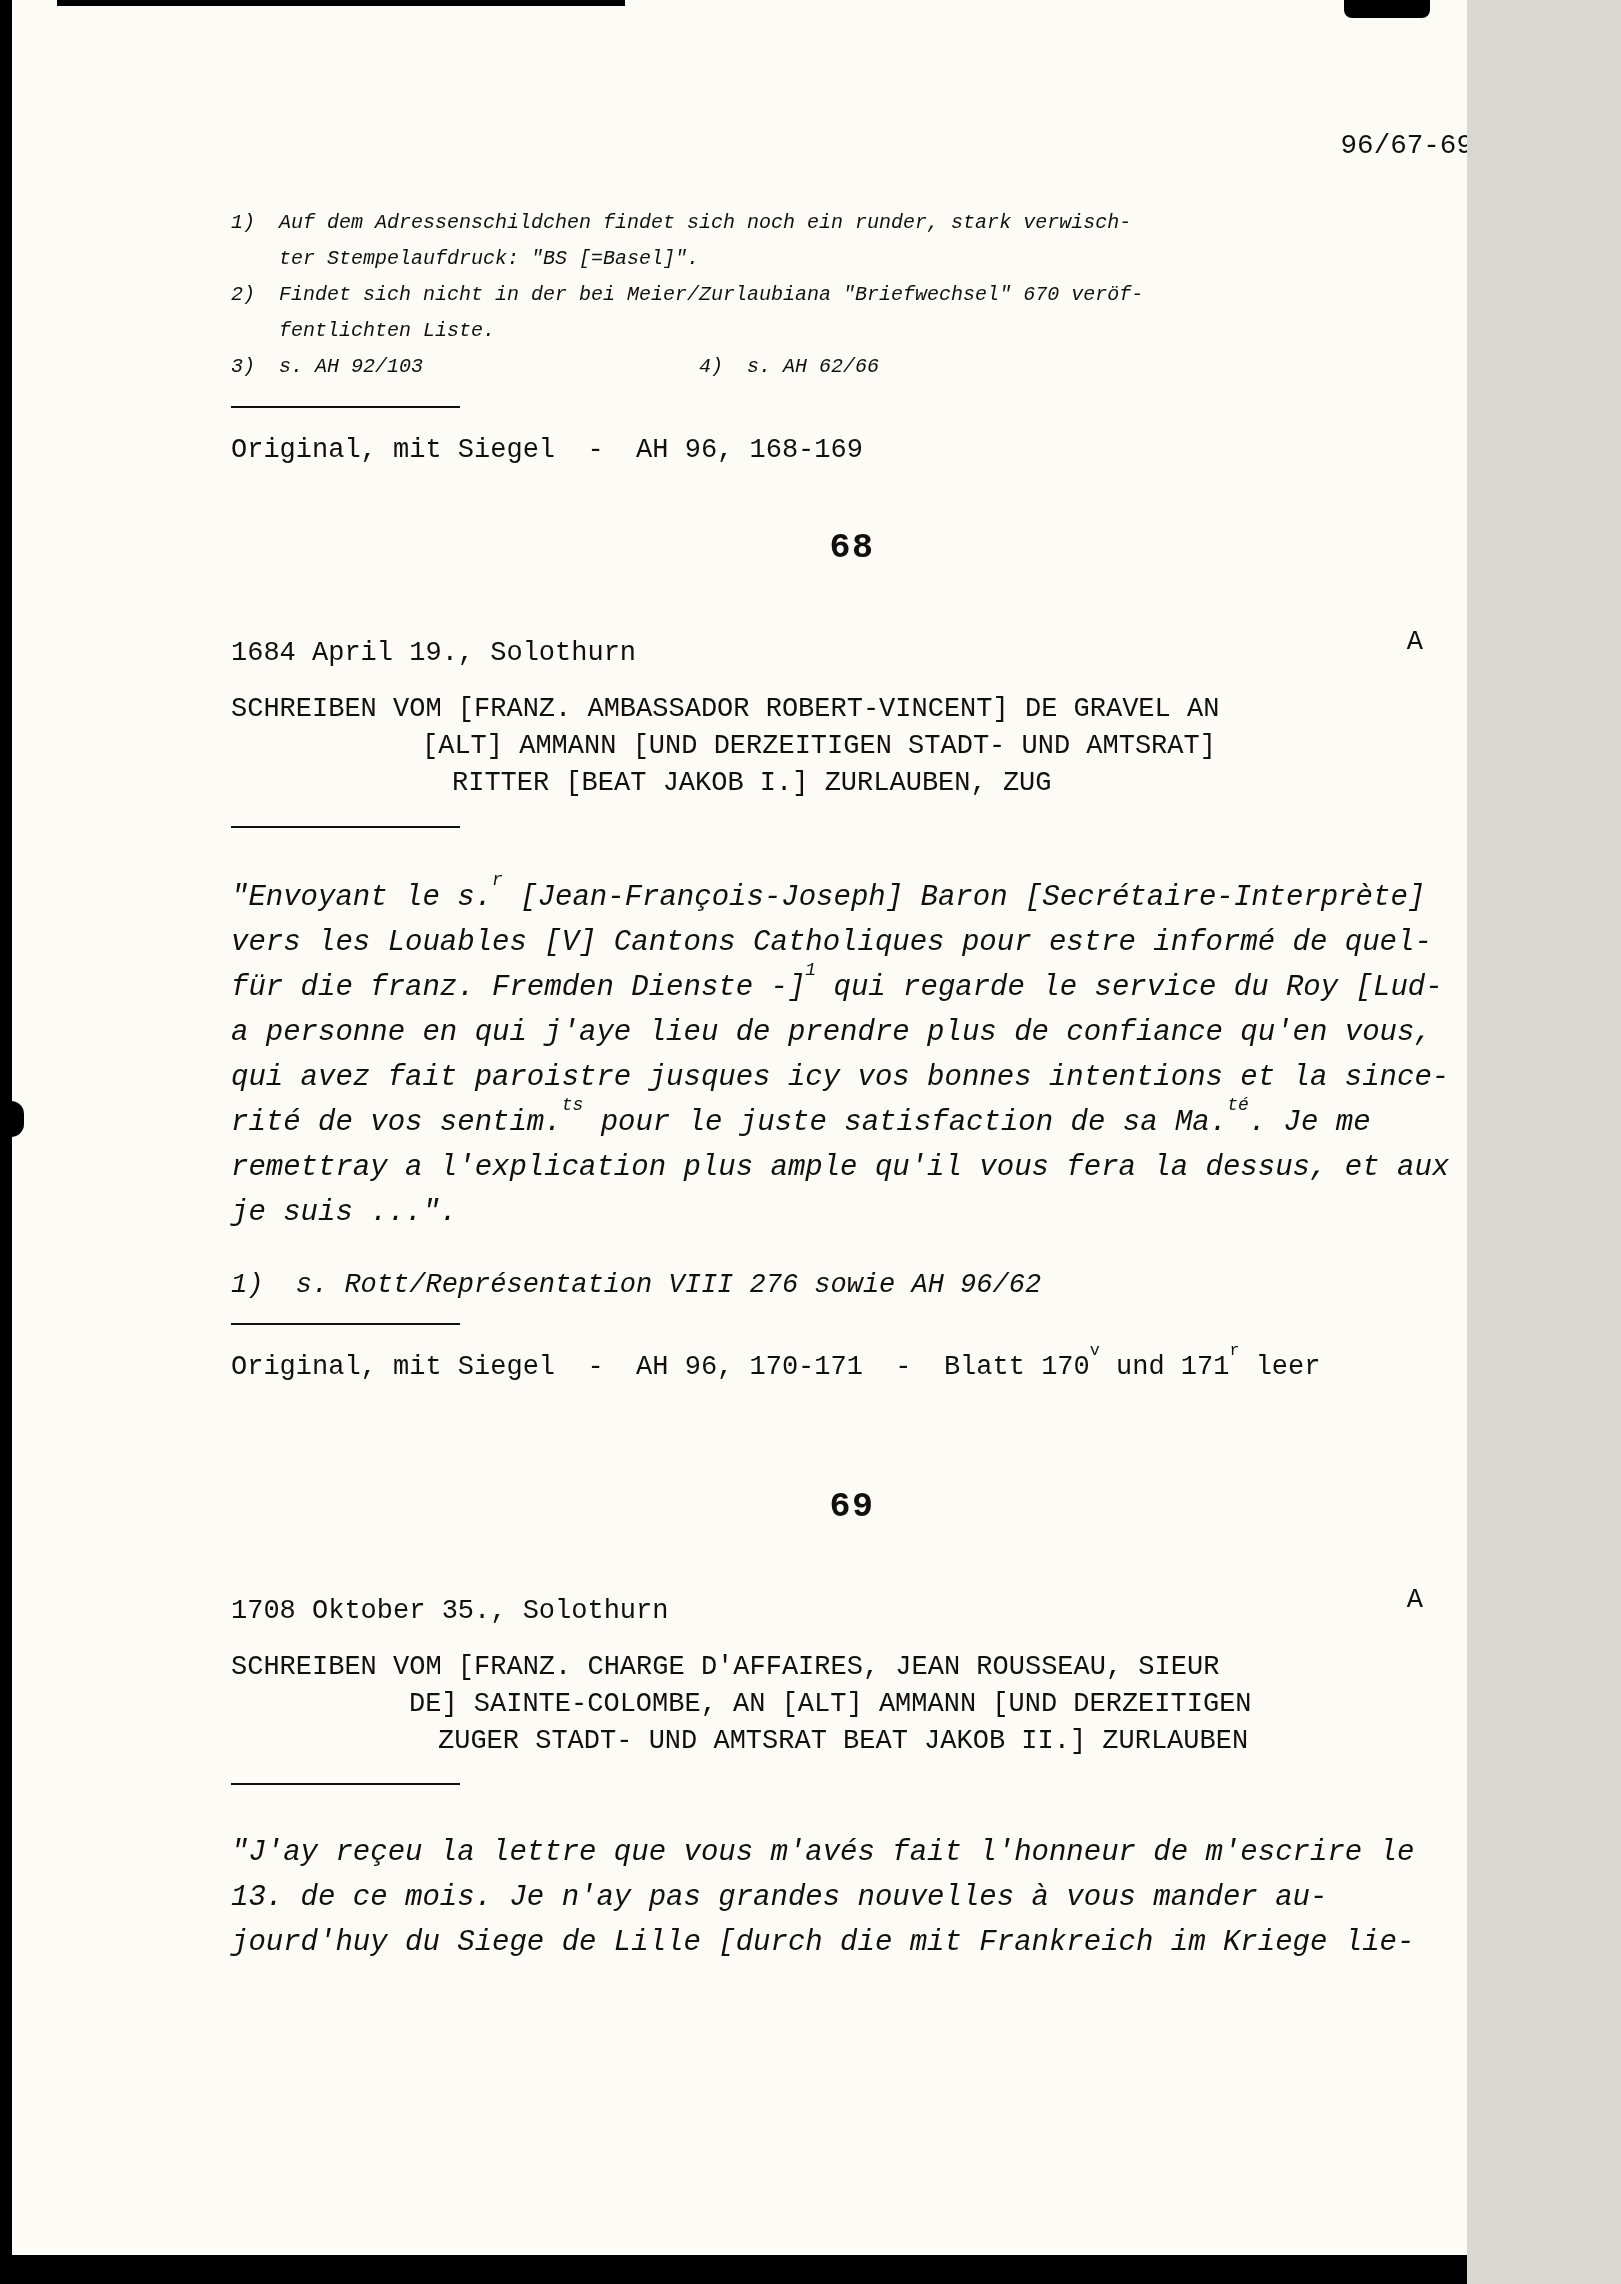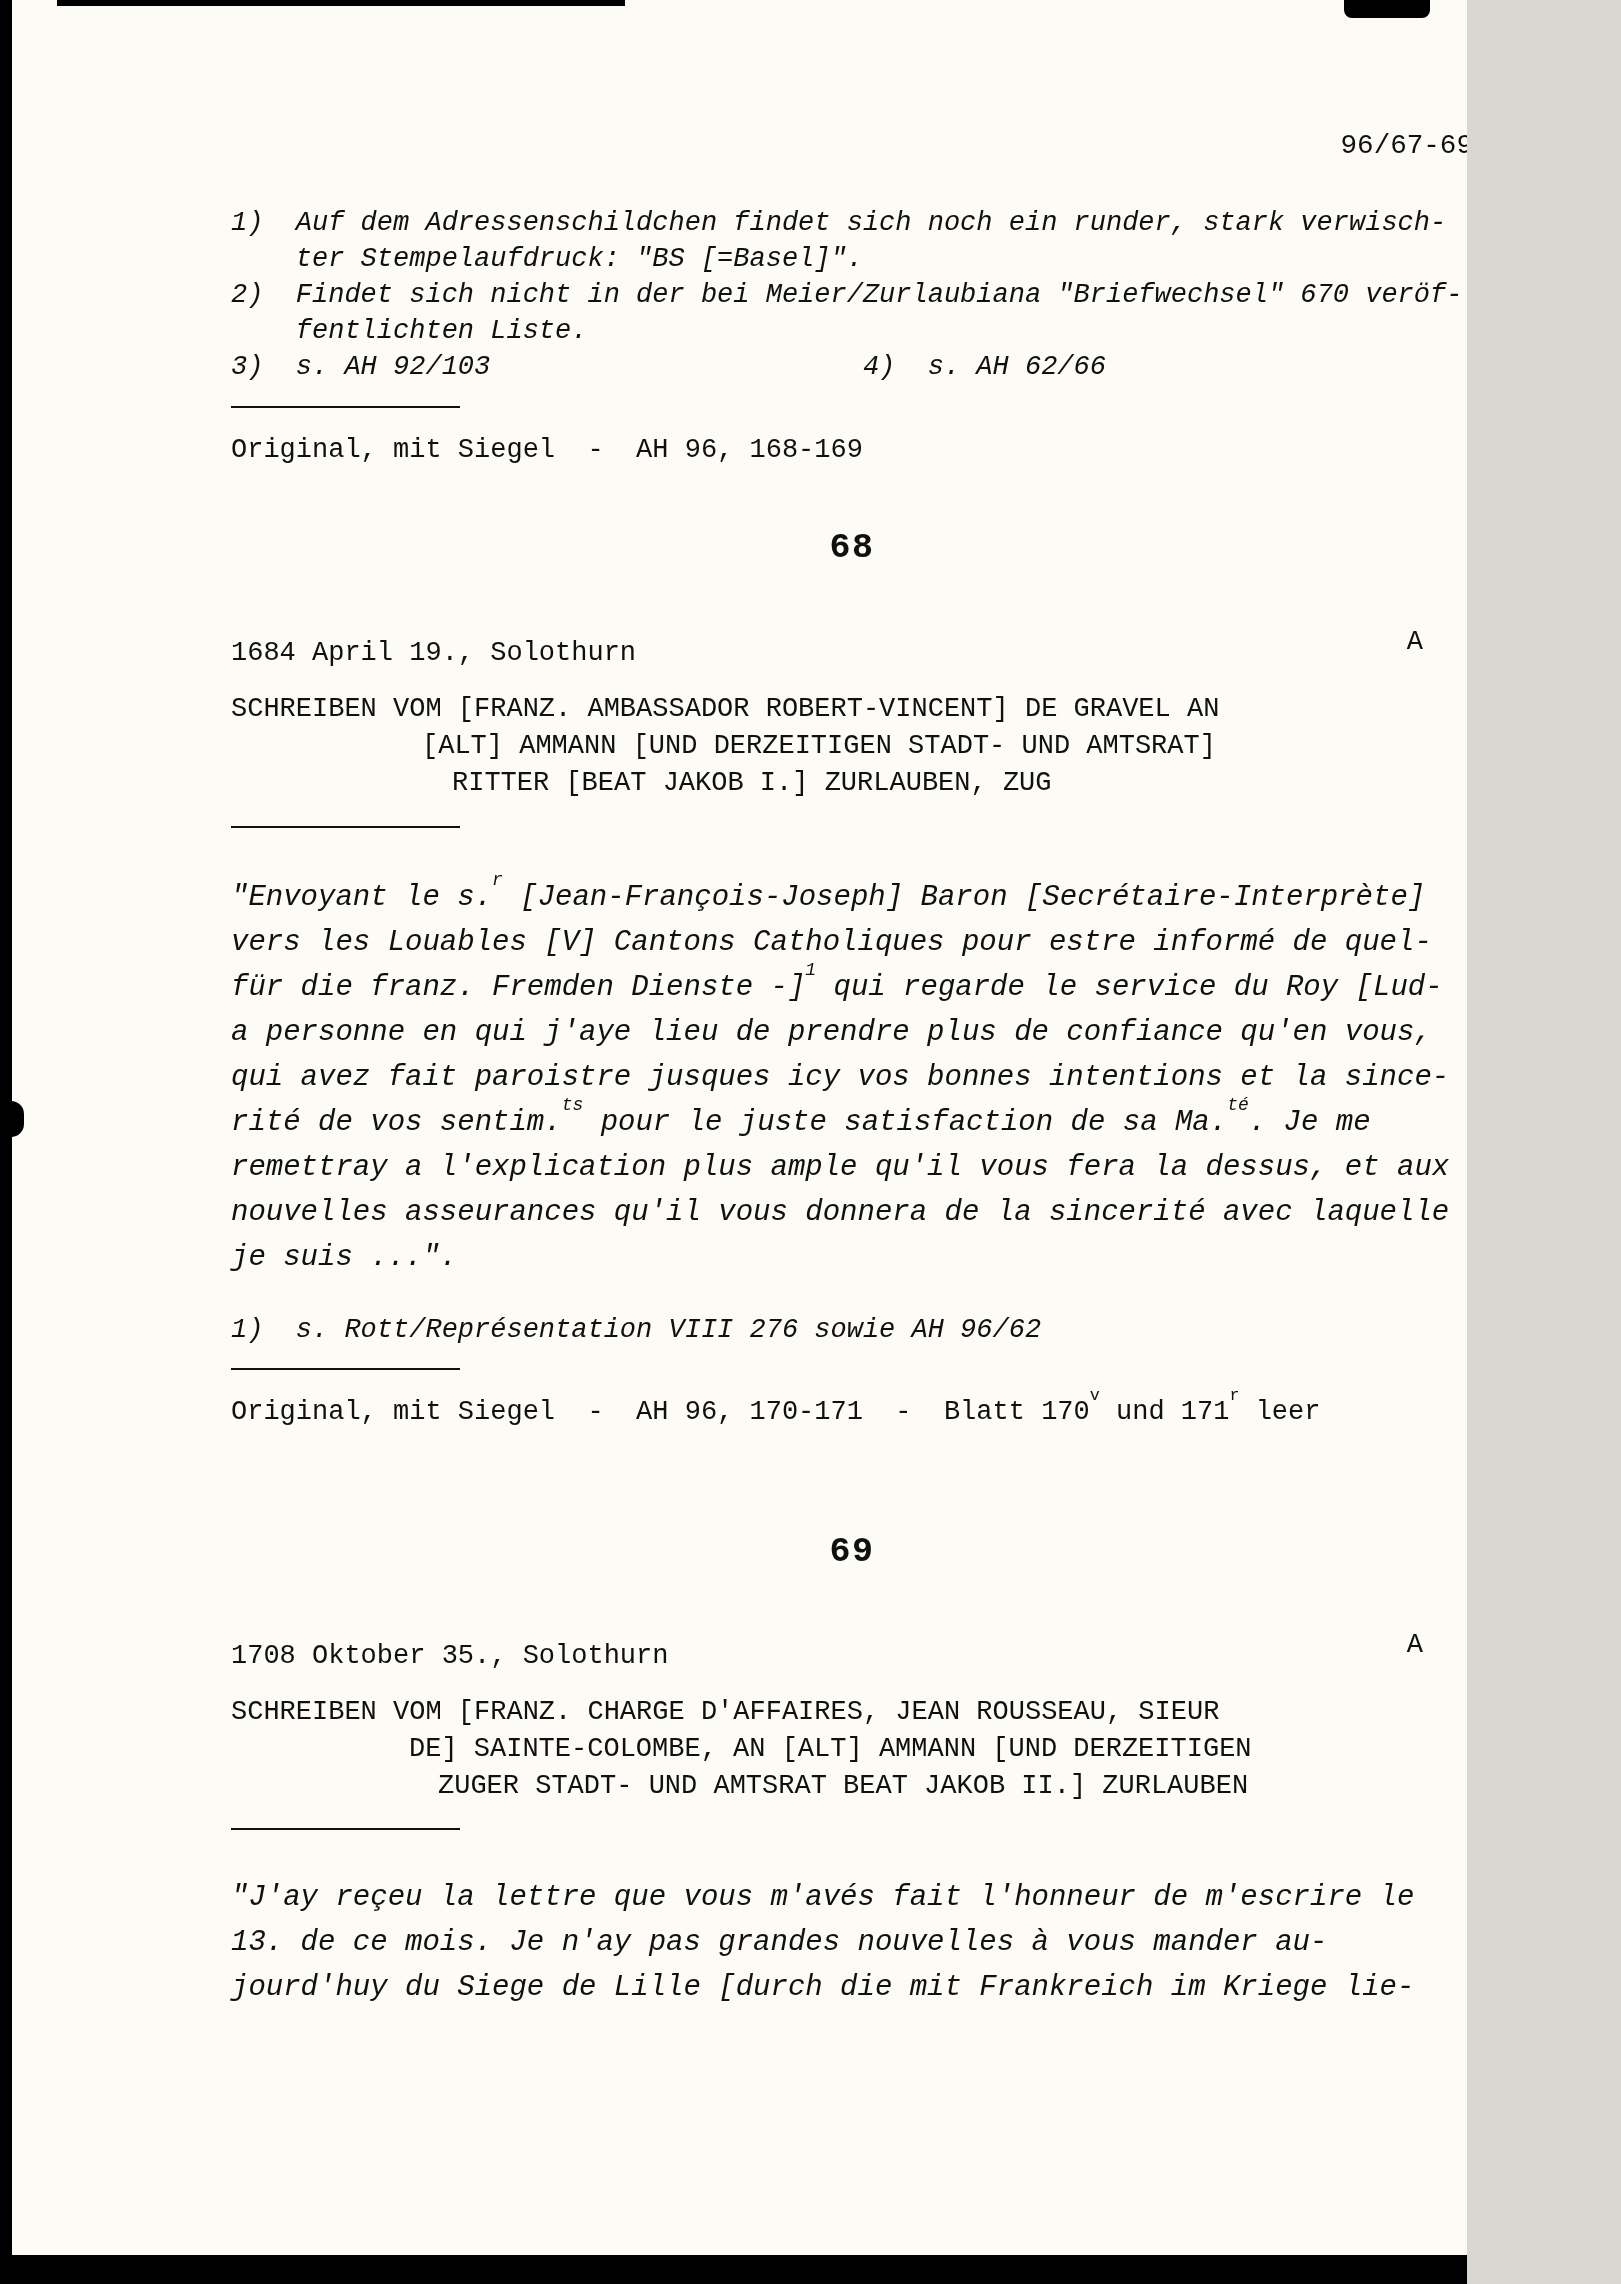--- a/index.html
+++ b/index.html
@@ -21,21 +21,21 @@
   .edge-blob   { position:absolute; left:0; top:1101px; width:24px; height:36px; background:#000; border-radius:0 13px 13px 0; }
   .edge-top    { position:absolute; left:57px; top:0; width:568px; height:5.7px; background:#000; }
   .edge-topright { position:absolute; left:1344px; top:0; width:86px; height:18px; background:#000; border-radius:0 0 8px 8px; }
   .edge-bottom { position:absolute; left:0; bottom:0; width:100%; height:29px; background:#000; }
 
   .content { position:absolute; left:231px; top:0; width:1242px; }
 
   .pre  { white-space: pre; margin-top: 11px; }
   .ref  { margin-top:130px; text-align:right; font-size:27.6px; line-height:32px; }
 
-  .footnotes { margin-top:43px; font-style:italic; font-size:27px; line-height:36px; }
+  .footnotes { margin-top:43px; font-style:italic; font-size:20px; line-height:36px; }
   .fline { white-space:pre; }
 
   .rule { width:229px; height:2.4px; background:#101010; }
   .rule.r1 { margin-top:21px; }
   .rule.r2 { margin-top:24px; }
   .rule.r3 { margin-top:19.5px; }
   .rule.r4 { margin-top:23px; }
 
   .orig { margin-top:24px; font-size:27px; line-height:36px; white-space:pre; }
 
@@ -108,21 +108,20 @@
     <div class="rule r2"></div>
 
     <div class="quote">
       <div class="qline"><span>"Envoyant le s.</span><sup>r</sup><span> [Jean-François-Joseph] </span><b>Baron</b><span> [Secrétaire-Interprète]</span></div>
       <div class="qline">vers les Louables [V] Cantons Catholiques pour estre informé de quel-</div>
       <div class="qline"><span>für die franz. Fremden Dienste -]</span><sup>1</sup><span> qui regarde le service du Roy [</span><b>Lud-</b></div>
       <div class="qline">a personne en qui j'aye lieu de prendre plus de confiance qu'en vous,</div>
       <div class="qline">qui avez fait paroistre jusques icy vos bonnes intentions et la since-</div>
       <div class="qline"><span>rité de vos sentim.</span><sup>ts</sup><span> pour le juste satisfaction de sa Ma.</span><sup>té</sup><span>. Je me</span></div>
       <div class="qline">remettray a l'explication plus ample qu'il vous fera la dessus, et aux</div>
-      <div class="qline">nouvelles asseurances qu'il vous donnera de la sincerité avec laquelle</div>
       <div class="qline">je suis ...".</div>
     </div>
 
     <div class="fnote">1)  s. Rott/Représentation VIII 276 sowie AH 96/62</div>
 
     <div class="rule r3"></div>
 
     <div class="orig"><span>Original, mit Siegel  -  AH 96, 170-171  -  Blatt 170</span><sup>v</sup><span> und 171</span><sup>r</sup><span> leer</span></div>
 
     <div class="entry-number num69">69</div>

